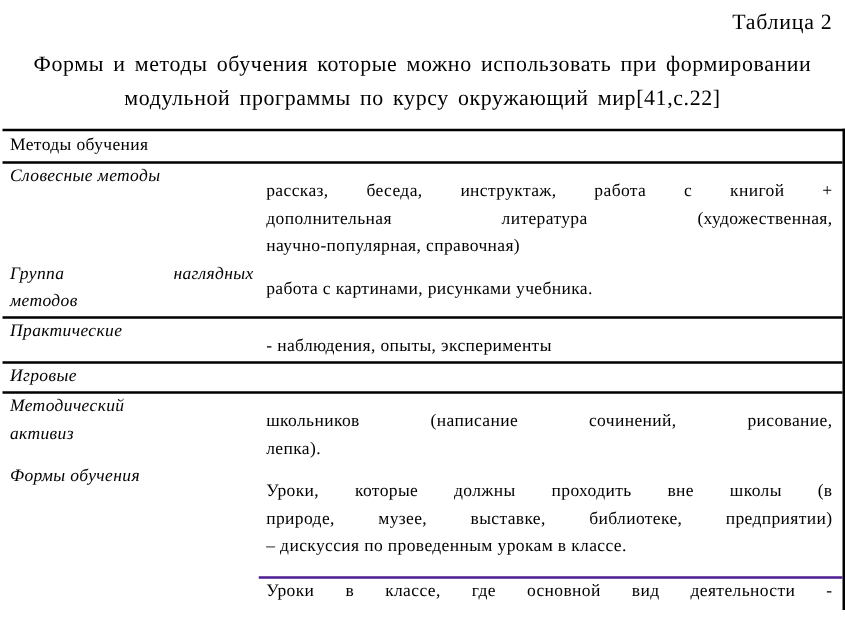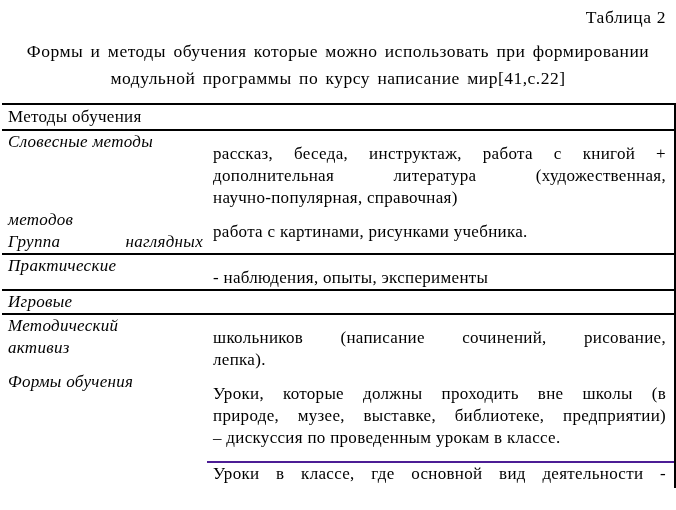--- a/index.html
+++ b/index.html
@@ -32,21 +32,21 @@
     word-spacing: 2.5px;
   }
   .title .tl { white-space: nowrap; }
   .tbl {
     position: absolute;
     top: 103px;
     left: 2px;
     width: 672px;
     border-top: 2px solid #000;
     border-right: 2px solid #000;
-    font-size: 17px;
+    font-size: 14px;
     line-height: 22px;
     letter-spacing: 0.3px;
   }
   .hdr {
     padding: 1px 0 1px 6px;
     border-bottom: 2px solid #000;
   }
   .row { display: flex; align-items: stretch; }
   .c1 {
     flex: 0 0 205px;
@@ -69,21 +69,21 @@
 </style>
 </head>
 <body>
 
 <div class="page">
 
   <div class="caption">Таблица 2</div>
 
   <div class="title">
     <div class="tl">Формы и методы обучения которые можно использовать при формировании</div>
-    <div class="tl">модульной программы по курсу написание мир[41,с.22]</div>
+    <div class="tl">модульной программы по курсу окружающий мир[41,с.22]</div>
   </div>
 
   <div class="tbl">
 
     <div class="hdr">
       <span>Методы обучения</span>
     </div>
 
     <div class="row">
       <div class="c1">
@@ -91,22 +91,22 @@
       </div>
       <div class="c2">
         <div class="ln j">рассказ, беседа, инструктаж, работа с книгой +</div>
         <div class="ln j">дополнительная литература (художественная,</div>
         <div class="ln">научно-популярная, справочная)</div>
       </div>
     </div>
 
     <div class="row bb">
       <div class="c1">
+        <div class="ln j">Группа наглядных</div>
         <div class="ln">методов</div>
-        <div class="ln j">Группа наглядных</div>
       </div>
       <div class="c2">
         <div class="ln">работа с картинами, рисунками учебника.</div>
       </div>
     </div>
 
     <div class="row bb">
       <div class="c1">
         <div class="ln">Практические</div>
       </div>

